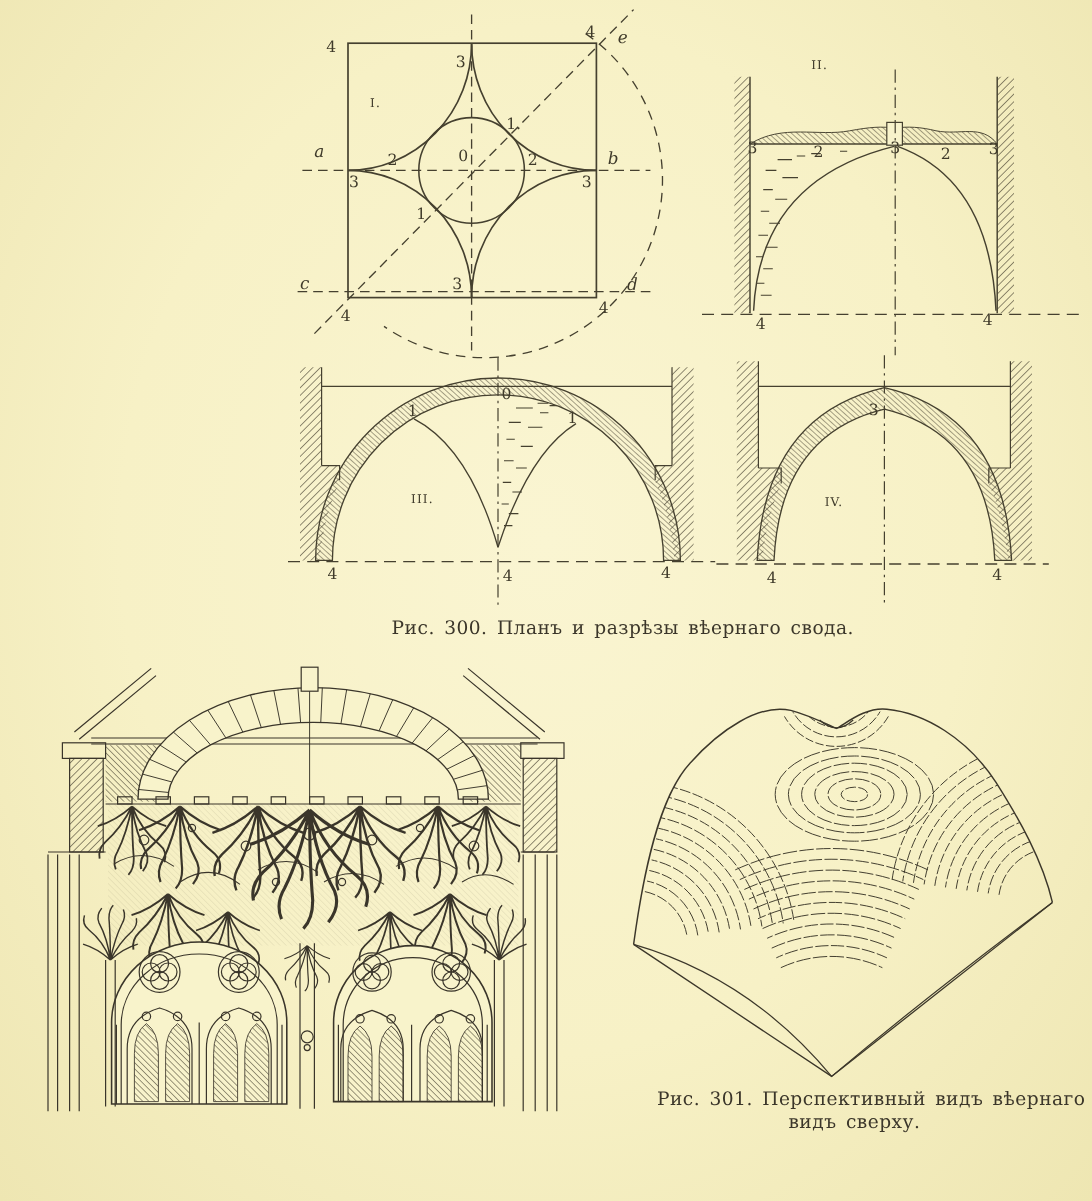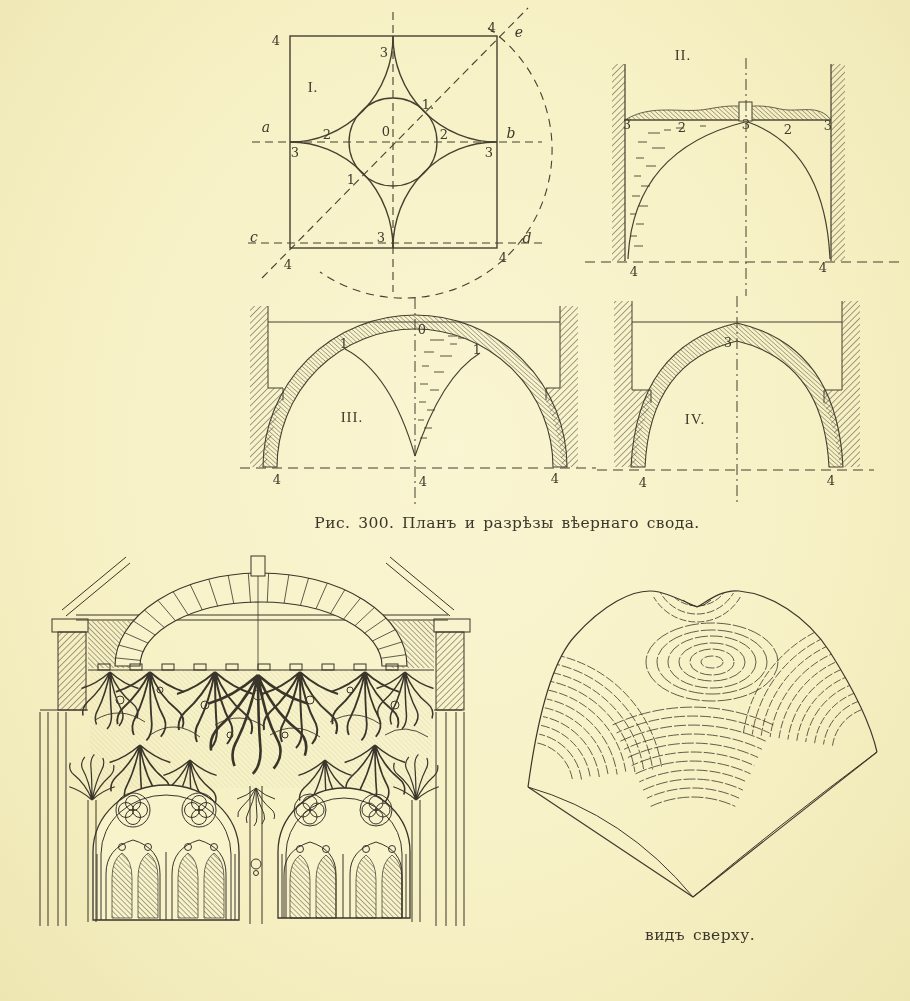--- a/index.html
+++ b/index.html
@@ -6,27 +6,27 @@
   .page{
     position:relative;width:910px;height:1001px;overflow:hidden;
     background:radial-gradient(ellipse at 50% 45%, #faf5d2 0%, #f7f1c6 55%, #eee6b2 100%);
     font-family:"DejaVu Serif",serif;
   }
   svg{position:absolute;left:0;top:0;}
   .lbl{
     position:absolute;transform:translate(-50%,-50%);
     font:13px "DejaVu Serif",serif;color:#3f3a2a;white-space:nowrap;
   }
-  .rn{font-size:15px;letter-spacing:1px;font-family:Liberation Serif, serif;}
+  .rn{font-size:10px;letter-spacing:1px;}
   .it{font-style:italic;font-size:14px;}
   .cap{
     position:absolute;font:15.5px "DejaVu Serif",serif;color:#3b362a;
     letter-spacing:.4px;word-spacing:2.5px;white-space:nowrap;
   }
-  .capc{transform:translateX(-50%);}
+  .capc{transform:translateX(-50%);margin-left:12px;}
 </style>
 </head>
 <body>
 
 <div class="page">
 
 <svg width="910" height="1001" viewBox="0 0 910 1001">
   <defs>
     <pattern id="hA" patternUnits="userSpaceOnUse" width="4.5" height="4.5" patternTransform="rotate(45)">
       <line x1="0" y1="0" x2="0" y2="4.5" stroke="#4a4433" stroke-width="1"></line>
@@ -301,15 +301,16 @@
 <span class="lbl" style="left:277px;top:479px">4</span>
 <span class="lbl" style="left:423px;top:481px">4</span>
 <span class="lbl" style="left:555px;top:478px">4</span>
 
 <span class="lbl rn" style="left:695px;top:419px">IV.</span>
 <span class="lbl" style="left:728px;top:342px">3</span>
 <span class="lbl" style="left:643px;top:482px">4</span>
 <span class="lbl" style="left:831px;top:480px">4</span>
 
 <div class="cap capc" style="left:507px;top:514px">Рис. 300. Планъ и разрѣзы вѣернаго свода.</div>
+<div class="cap capc" style="left:714px;top:907px">Рис. 301. Перспективный видъ вѣернаго</div>
 <div class="cap capc" style="left:700px;top:926px">видъ сверху.</div>
 
 </div>
 
 </body></html>

